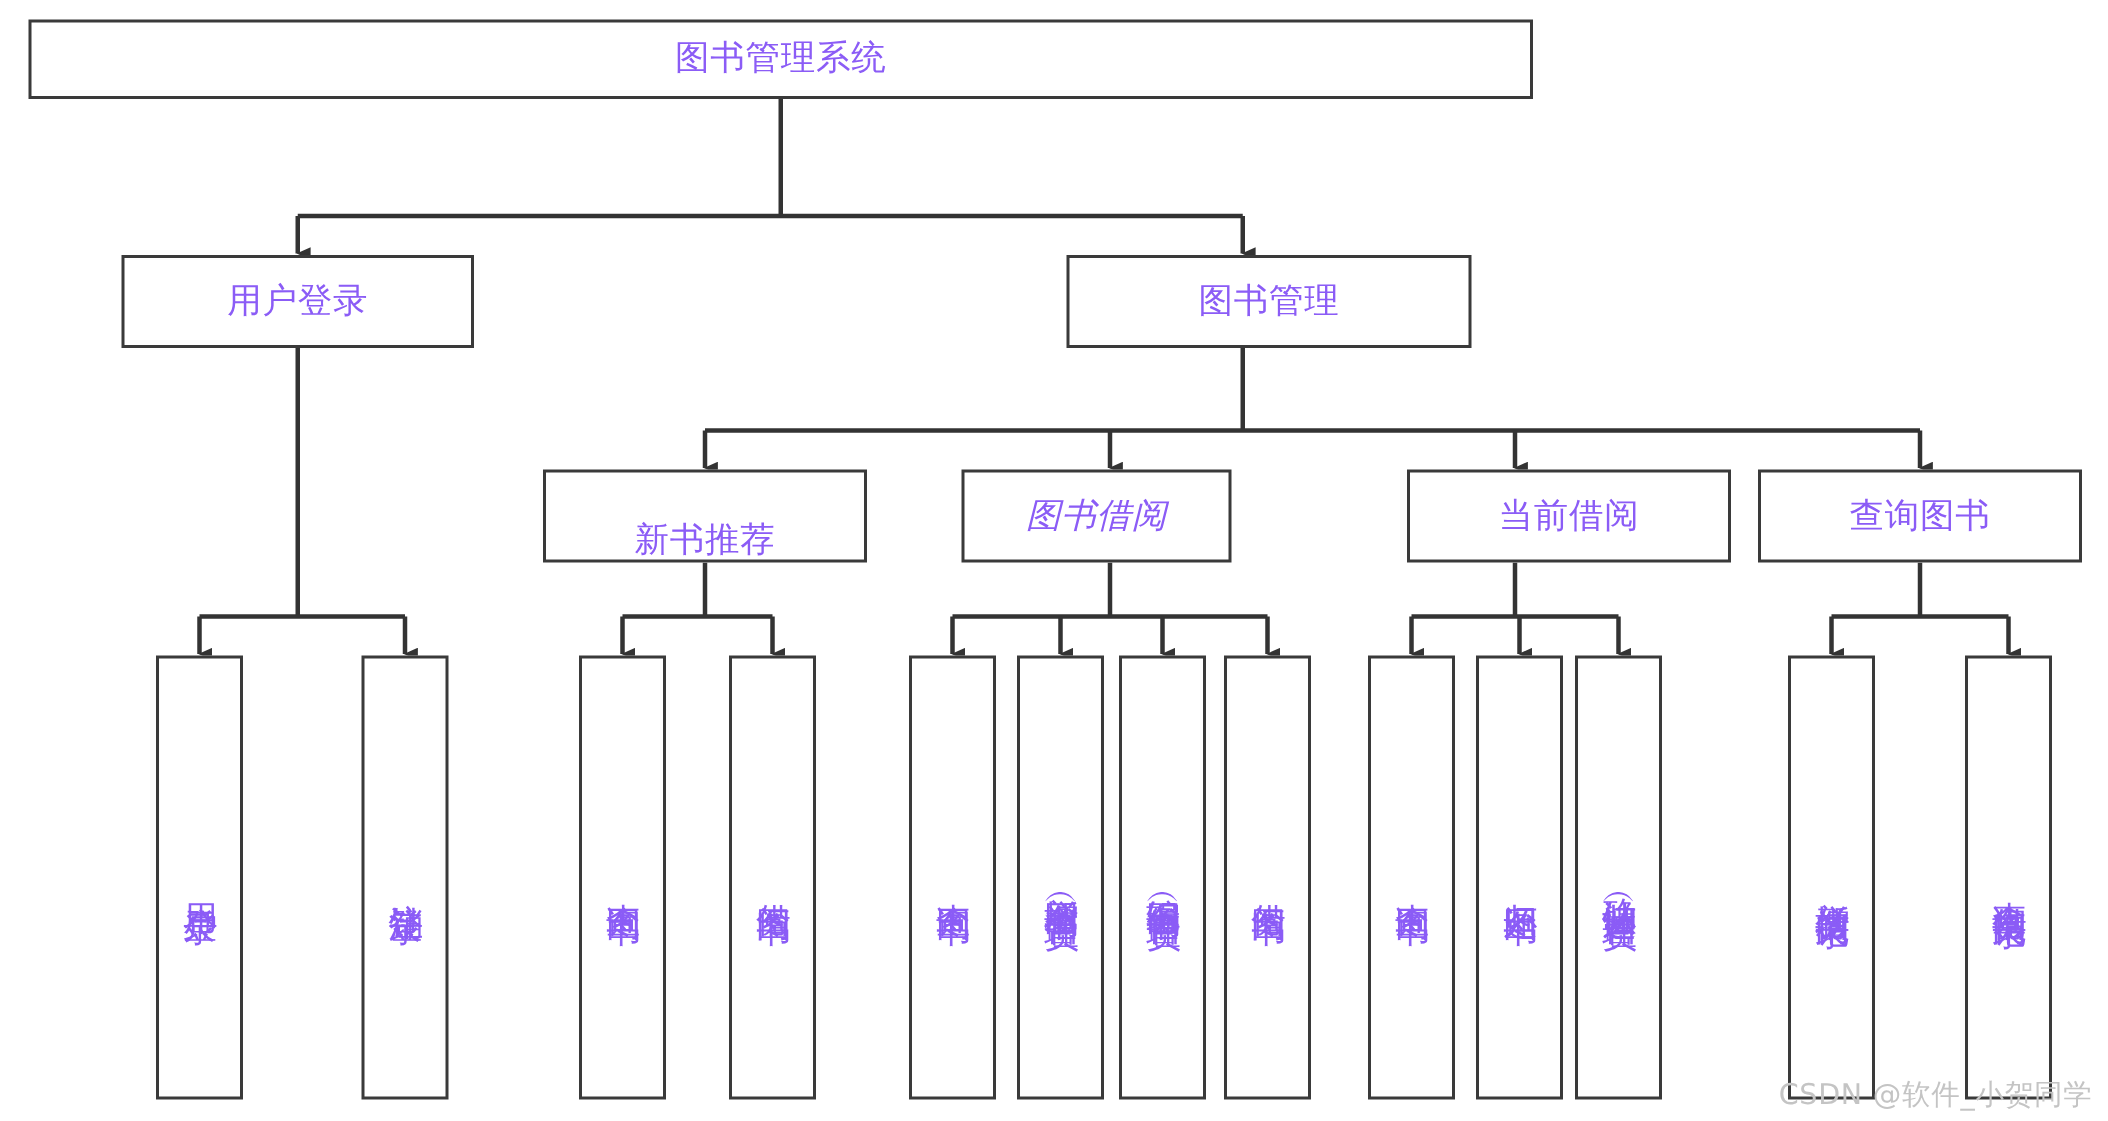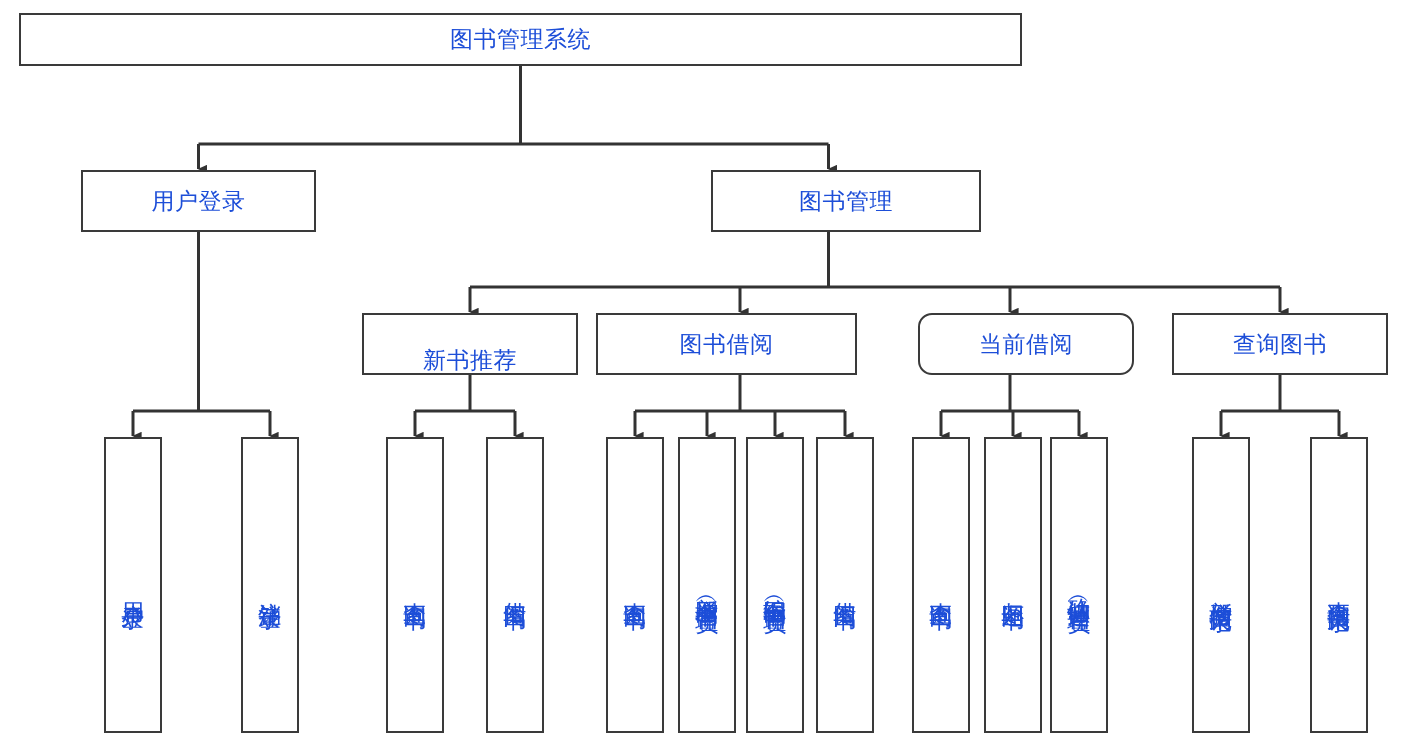--- a/index.html
+++ b/index.html
@@ -26,21 +26,21 @@
     pointer-events: none;
   }
   .node {
     position: absolute;
     box-sizing: border-box;
     background: #ffffff;
     border: 2.5px solid #3a3a3a;
     display: flex;
     align-items: center;
     justify-content: center;
-    color: #1d4ed8;
+    color: #8b5cf6;
   }
   .node .label {
     font-size: 23px;
     line-height: 1.15;
     letter-spacing: 0.5px;
     white-space: nowrap;
   }
   .node.leaf {
     align-items: center;
     justify-content: flex-start;
@@ -123,24 +123,24 @@
       </div>
       <div class="node" style="left: 81px; top: 170px; width: 235px; height: 62px;">
         <span class="label">用户登录</span>
       </div>
       <div class="node" style="left: 711px; top: 170px; width: 270px; height: 62px;">
         <span class="label">图书管理</span>
       </div>
       <div class="node" style="left: 362px; top: 313px; width: 216px; height: 62px; align-items: flex-end;">
         <span class="label">新书推荐</span>
       </div>
-      <div class="node" style="left: 596px; top: 313px; width: 261px; height: 62px;">
+      <div class="node" style="left: 641px; top: 313px; width: 180px; height: 62px; font-style: italic;">
         <span class="label">图书借阅</span>
       </div>
-      <div class="node" style="left: 918px; top: 313px; width: 216px; height: 62px; border-radius: 14px;">
+      <div class="node" style="left: 938px; top: 313px; width: 216px; height: 62px;">
         <span class="label">当前借阅</span>
       </div>
       <div class="node" style="left: 1172px; top: 313px; width: 216px; height: 62px;">
         <span class="label">查询图书</span>
       </div>
       <div class="node leaf" style="left: 104px; top: 437px; width: 58px; height: 296px;">
         <span class="label">用户登录</span>
       </div>
       <div class="node leaf" style="left: 241px; top: 437px; width: 58px; height: 296px;">
         <span class="label">注销登录</span>
@@ -173,13 +173,14 @@
         <span class="label">确认归还（管理员）</span>
       </div>
       <div class="node leaf tall" style="left: 1192px; top: 437px; width: 58px; height: 296px;">
         <span class="label">新增借阅记录</span>
       </div>
       <div class="node leaf tall" style="left: 1310px; top: 437px; width: 58px; height: 296px;">
         <span class="label">查询借阅记录</span>
       </div>
     </div>
 
+  <div class="watermark">CSDN @软件_小贺同学</div>
 </div>
 
 </body></html>

